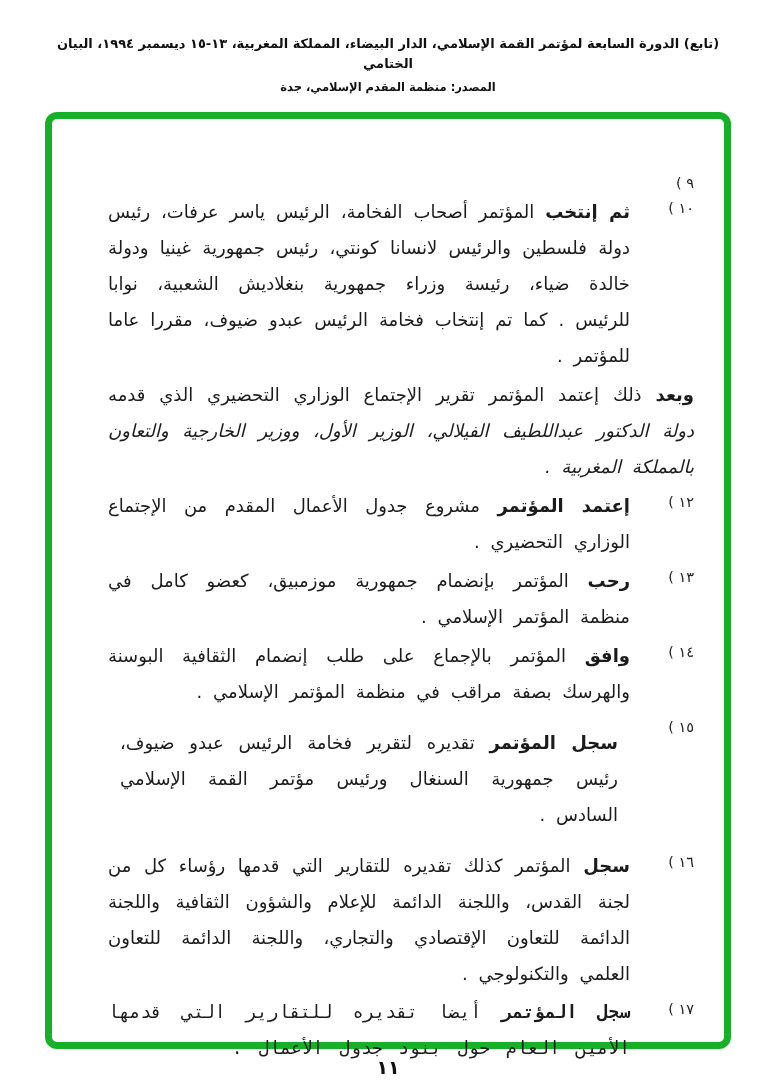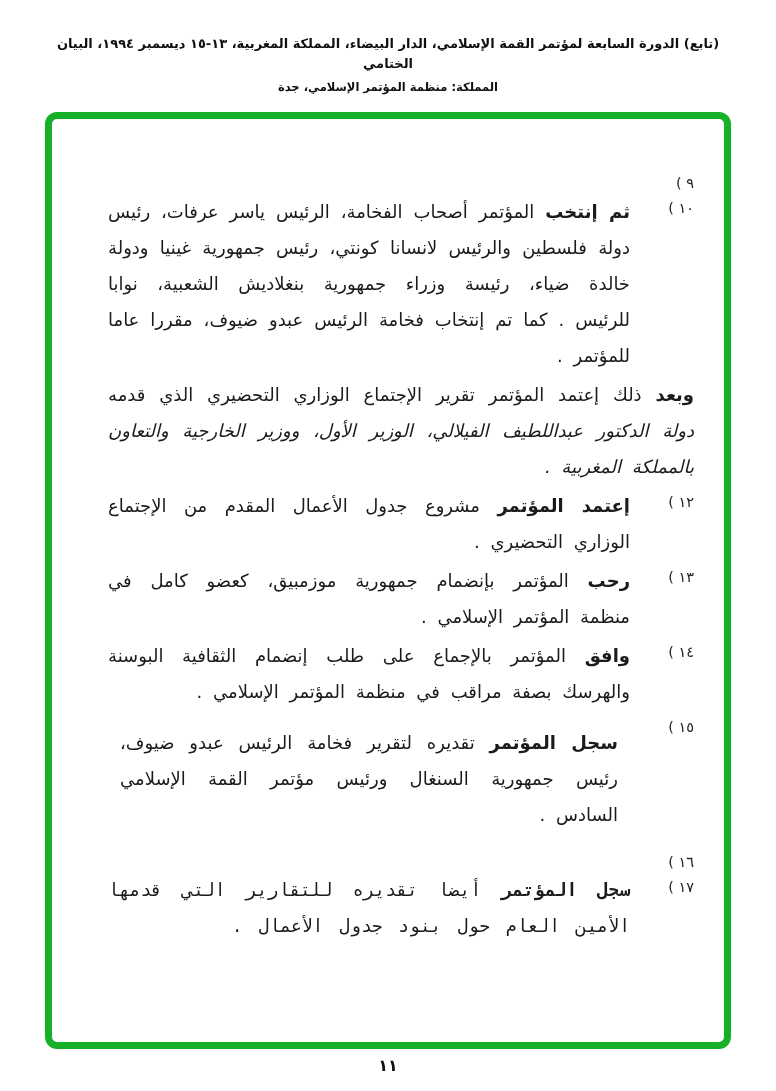--- a/index.html
+++ b/index.html
@@ -86,31 +86,31 @@
   .item .body .ital { font-style: italic; }
 
   
   .page-number {
     position: absolute;
     top: 1056px;
     left: 0;
     width: 776px;
     text-align: center;
     font-weight: bold;
-    font-size: 16px;
+    font-size: 19px;
     letter-spacing: 2px;
     color: #111111;
   }
 </style>
 </head>
 <body>
 
 <div class="doc-header">
   <div class="line1">(تابع) الدورة السابعة لمؤتمر القمة الإسلامي، الدار البيضاء، المملكة المغربية، ‪١٣-١٥‬ ديسمبر ١٩٩٤، البيان الختامي</div>
-  <div class="line2">المملكة:  منظمة المؤتمر الإسلامي، جدة</div>
+  <div class="line2">المصدر:  منظمة المقدم الإسلامي، جدة</div>
 </div>
 
 <div class="frame" style="border-color: rgb(23, 176, 41);">
   <div class="list">
   <div class="item">
     <span class="num">( ٩</span>
   </div>
 
   <div class="item">
     <span class="num">( ١٠</span>
@@ -148,20 +148,23 @@
 
   <div class="item">
     <span class="num">( ١٥</span>
     <p class="body" style="margin:12px;">
       <span class="lead">سجل المؤتمر</span><span class="txt"> تقديره لتقرير فخامة الرئيس عبدو ضيوف، رئيس جمهورية السنغال ورئيس مؤتمر القمة الإسلامي السادس .</span>
     </p>
   </div>
 
   <div class="item">
     <span class="num">( ١٦</span>
+    <p class="body" style="margin:0;">
+      <span class="lead">سجل</span><span class="txt"> المؤتمر كذلك تقديره للتقارير التي قدمها رؤساء كل من لجنة القدس، واللجنة الدائمة للإعلام والشؤون الثقافية واللجنة الدائمة للتعاون الإقتصادي والتجاري، واللجنة الدائمة للتعاون العلمي والتكنولوجي .</span>
+    </p>
   </div>
 
   <div class="item">
     <span class="num">( ١٧</span>
     <p class="body" style="margin:0;font-family:Liberation Mono, monospace;">
       <span class="lead">سجل المؤتمر</span><span class="txt"> أيضا تقديره للتقارير التي قدمها الأمين العام حول بنود جدول الأعمال .</span>
     </p>
   </div>
 </div>
 </div>

